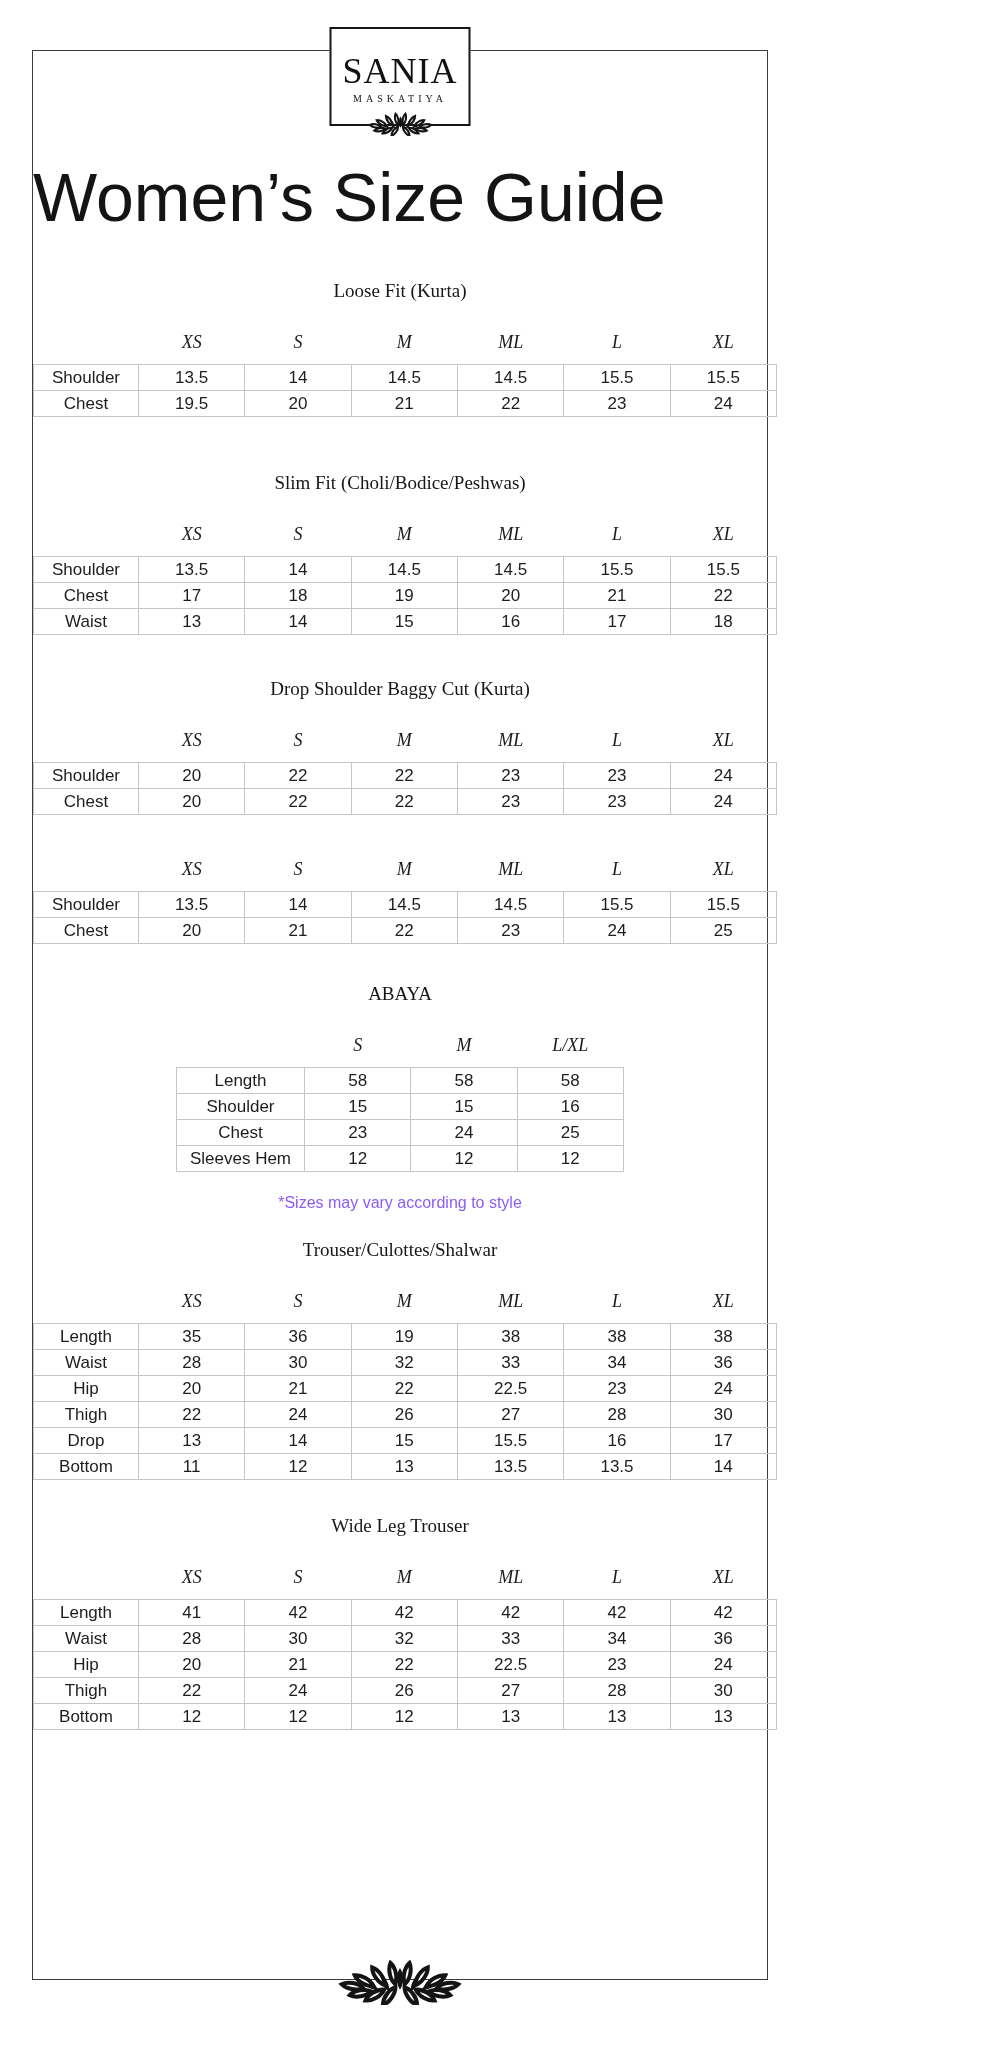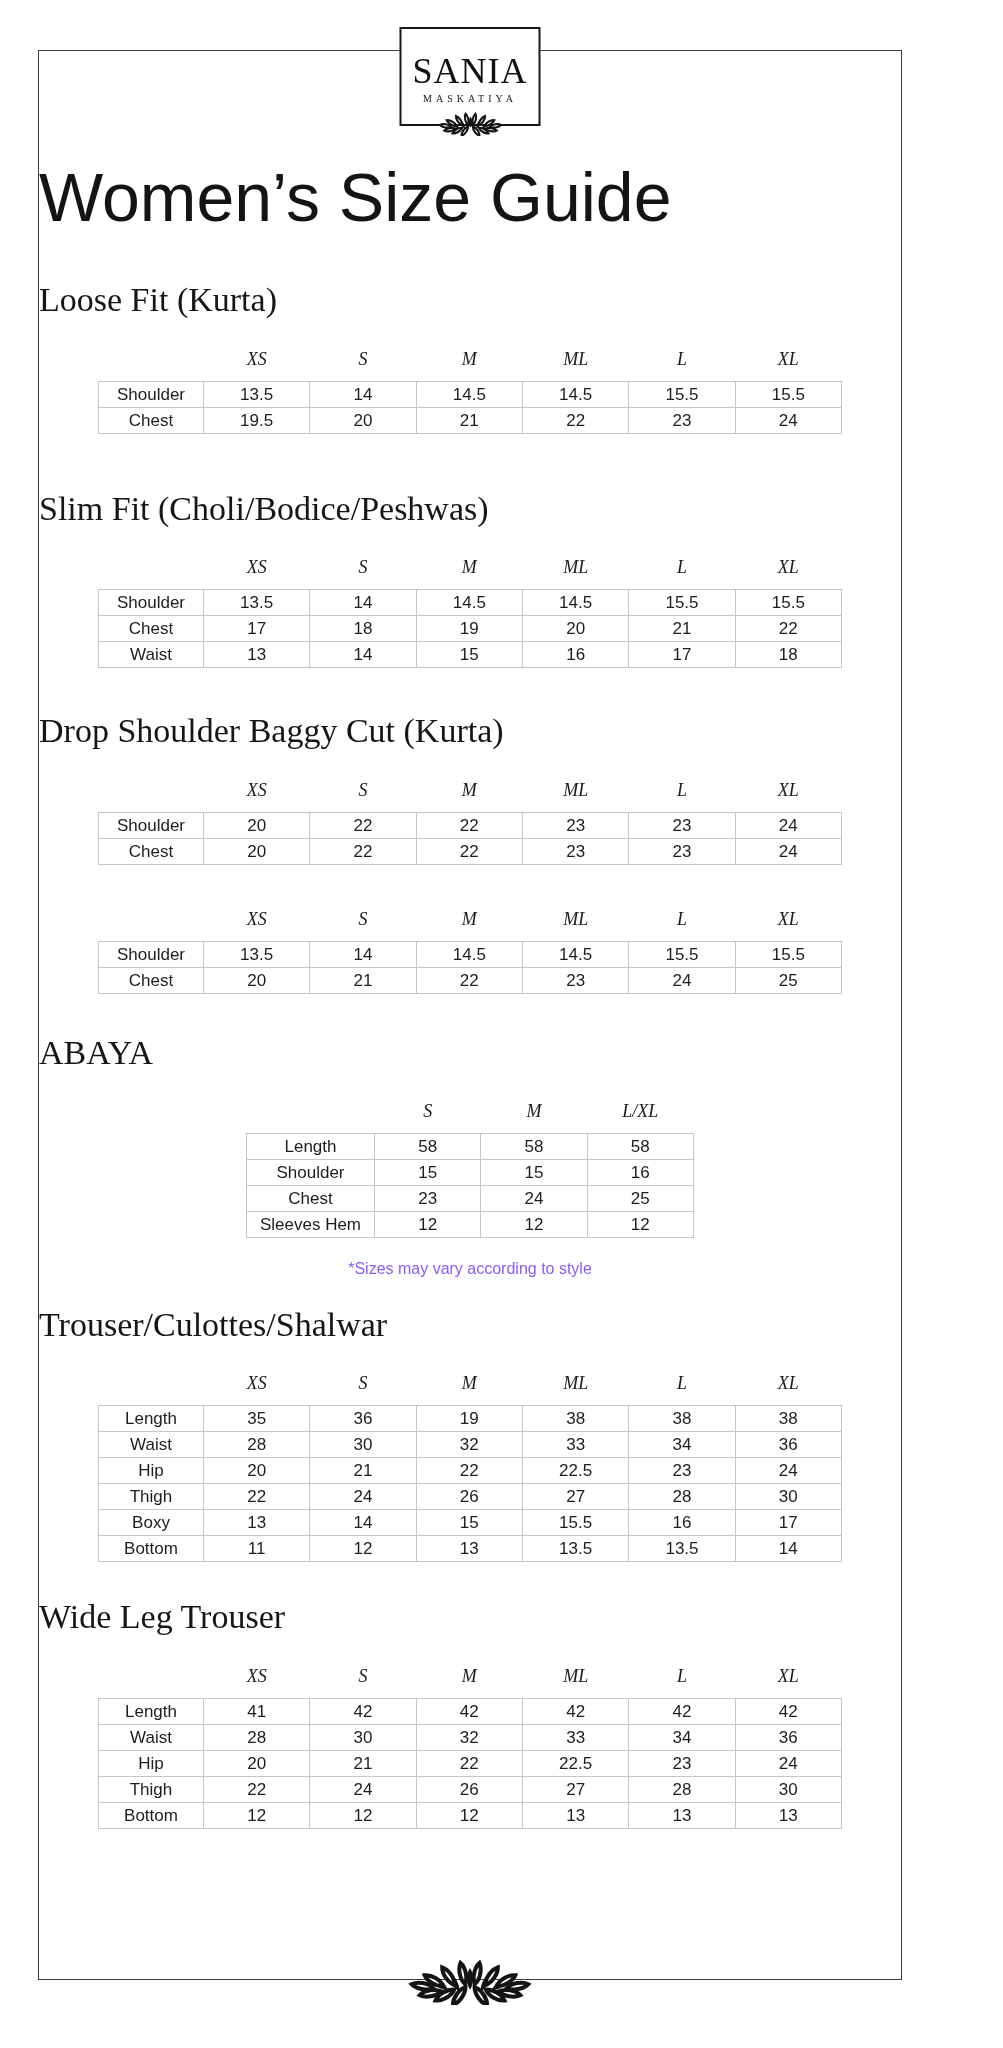--- a/index.html
+++ b/index.html
@@ -2,21 +2,21 @@
 <html><head>
 <meta charset="utf-8">
 <style>
   html,body{margin:0;padding:0;background:#ffffff;}
   body{
     width:1003px;height:2048px;position:relative;
     font-family:"Liberation Sans",sans-serif;color:#1c1c1c;
     -webkit-font-smoothing:antialiased;
   }
   .frame{
-    position:absolute;left:38px;top:50px;width:864px;height:1930px;
+    position:absolute;left:32px;top:50px;width:736px;height:1930px;
     border:1px solid #3c3c3c;box-sizing:border-box;background:#fff;
   }
   
   .logo-box{
     position:absolute;left:50%;top:-24px;transform:translateX(-50%);
     width:141px;height:99px;border:2px solid #161616;background:#fff;
     box-sizing:border-box;text-align:center;
   }
   .brand-name{
     font-family:"Liberation Serif",serif;font-size:36px;line-height:1;
@@ -39,21 +39,21 @@
   .size-section{display:block;}
   .size-section:nth-of-type(1){margin-top:48px;}
   .size-section:nth-of-type(2){margin-top:56px;}
   .size-section:nth-of-type(3){margin-top:44px;}
   .size-section:nth-of-type(4){margin-top:44px;}
   .size-section:nth-of-type(5){margin-top:40px;}
   .size-section:nth-of-type(6){margin-top:28px;}
   .size-section:nth-of-type(7){margin-top:36px;}
   .section-title{
     font-family:"Liberation Serif",serif;font-weight:400;
-    font-size:34px;line-height:1.1;margin:0;color:#161616;
+    font-size:19px;line-height:1.1;text-align:center;margin:0;color:#161616;
   }
   table.size-table{
     table-layout:fixed;border-collapse:collapse;
     width:744px;margin:30px auto 0 auto;font-size:17px;
   }
   .size-section.compact table.size-table{width:448px;}
   table.size-table col.lblcol{width:105px;}
   .size-section.compact table.size-table col.lblcol{width:128px;}
   table.size-table thead td{
     border:none;font-family:"Liberation Serif",serif;font-size:18px;
@@ -405,21 +405,21 @@
             <tr>
               <td class="lbl">Thigh</td>
               <td>22</td>
               <td>24</td>
               <td>26</td>
               <td>27</td>
               <td>28</td>
               <td>30</td>
             </tr>
             <tr>
-              <td class="lbl">Boxy</td>
+              <td class="lbl">Drop</td>
               <td>13</td>
               <td>14</td>
               <td>15</td>
               <td>15.5</td>
               <td>16</td>
               <td>17</td>
             </tr>
             <tr>
               <td class="lbl">Bottom</td>
               <td>11</td>

